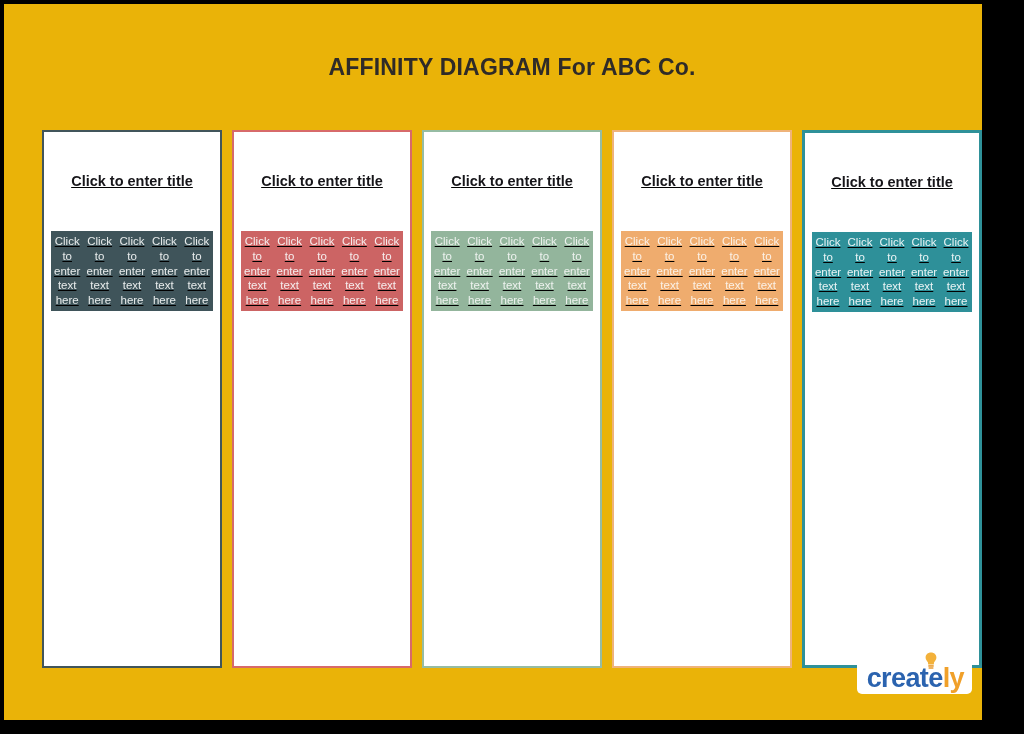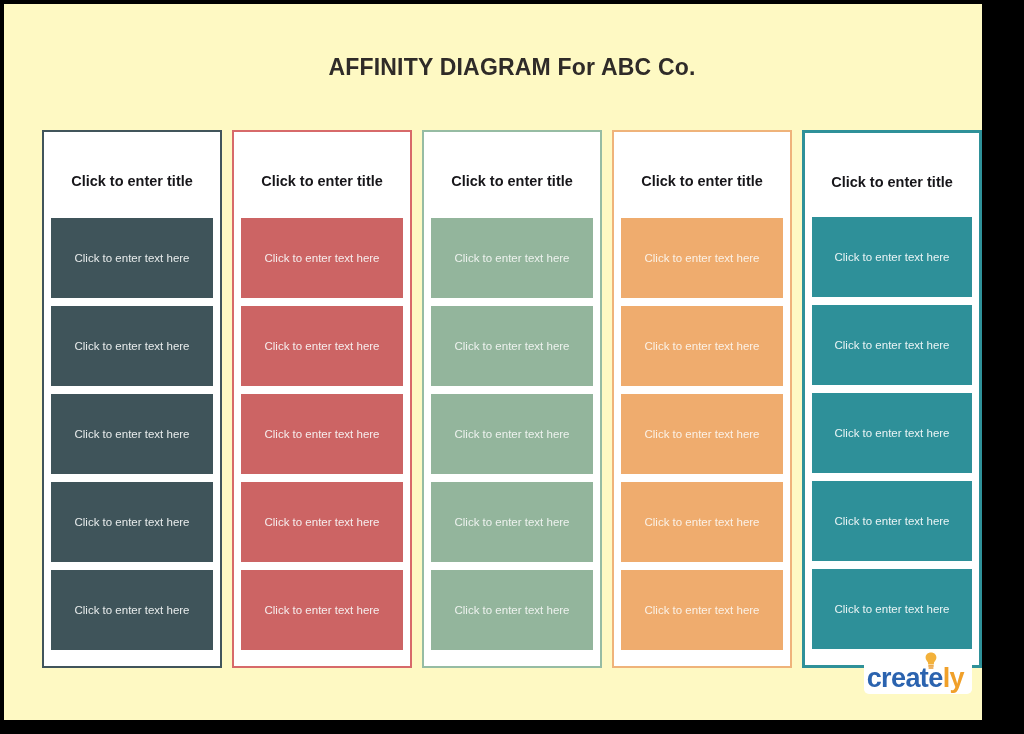--- a/index.html
+++ b/index.html
@@ -13,21 +13,21 @@
     font-family: "Liberation Sans", sans-serif;
     overflow: hidden;
   }
 
   #canvas {
     position: absolute;
     left: 4px;
     top: 4px;
     width: 978px;
     height: 716px;
-    background: #fef9c3;
+    background: #eab308;
     box-sizing: border-box;
   }
 
   #diagram-title {
     position: absolute;
     left: 0;
     top: 50px;
     width: 1016px;
     text-align: center;
     font-size: 23px;
@@ -45,38 +45,39 @@
     display: flex;
     justify-content: space-between;
   }
 
   .column {
     width: 180px;
     background: #FFFFFF;
     box-sizing: border-box;
     display: flex;
     flex-direction: column;
-    padding: 7px 7px 16px 7px;
+    padding: 7px 7px 9px 7px;
+    text-decoration: underline;
   }
 
   .column-title {
     font-size: 14.5px;
     font-weight: bold;
     color: #17161A;
     text-align: center;
     line-height: 1.35;
     padding: 33px 16px 0 16px;
     box-sizing: border-box;
     height: 92px;
   }
 
   .cards {
     flex: 1 1 auto;
     display: flex;
-    flex-direction: column;
+    flex-direction: row;
     justify-content: center;
   }
 
   .card {
     height: 80px;
     margin-bottom: 8px;
     display: flex;
     align-items: center;
     justify-content: center;
     font-size: 11.5px;
@@ -96,21 +97,21 @@
   }
   #brand-logo {
     position: absolute;
     right: 4px;
     top: 0;
     height: 34px;
     display: flex;
     align-items: flex-end;
     background: #FFFFFF;
     border-radius: 5px;
-    padding: 0 8px 2px 3px;
+    padding: 0 8px 2px 10px;
   }
   .logo-word {
     font-size: 27px;
     font-weight: bold;
     letter-spacing: -0.6px;
     line-height: 1;
   }
   .logo-blue { color: #2B63AF; }
   .logo-orange { color: #F0A02A; margin-top: 32px; }
   #bulb-icon {

